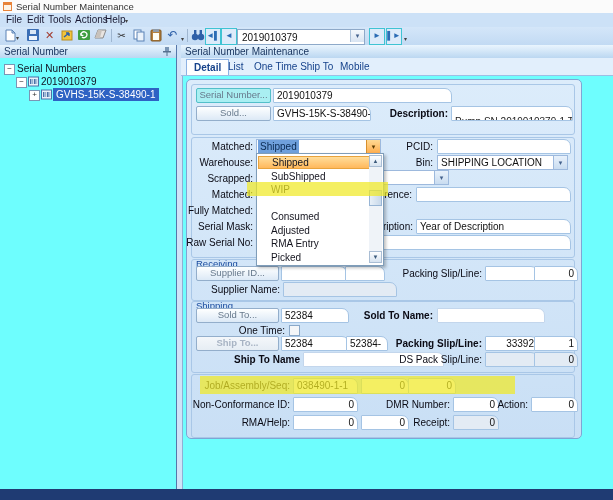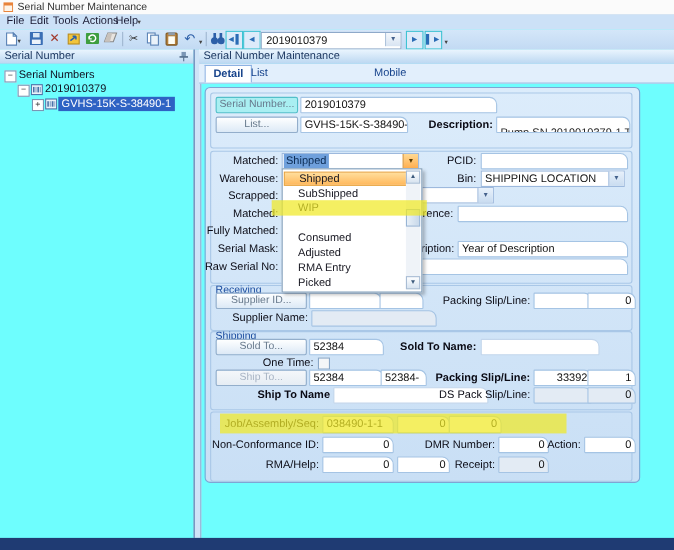--- a/index.html
+++ b/index.html
@@ -34,21 +34,21 @@
   .mainpanel{left:186px;top:79px;width:394px;height:358px;background:linear-gradient(#DCECFB,#C9DFF5);border:1px solid #7FA5D4;border-radius:5px;}
   .grp{border:1px solid #A9C7E7;border-radius:3px;}
   .grptitle{color:#16489C;font-size:9.5px;}
   .lbl{font-size:10px;color:#0A0A14;text-align:right;white-space:nowrap;}
   .fld{background:#fff;border:1px solid #A5C4E4;border-radius:1px 7px 1px 1px;font-size:10px;line-height:13px;padding:0 3px;white-space:nowrap;overflow:hidden;}
   .fld.num{text-align:right;}
   .fld.gray{background:#E3EBF4;}
   .fld.white{background:#FFFFFF;border-color:#C3D6EC;}
   .btn3d{background:linear-gradient(#FEFFFF,#DCE9F6);border:1px solid #93AECB;color:#67798C;font-size:9.5px;text-align:center;line-height:12px;border-radius:2px;}
   .btn3d.hl{background:#A9EFF2;border-color:#53BFC9;}
-  .btn3d.disabled{color:#A8B4C4;background:linear-gradient(#F4F7FA,#E6EDF4);}
+  .btn3d.disabled{color:#A8B4C4;background:linear-gradient(#F4F7FA,#E6EDF4);font-weight:bold;}
   .combo{background:#fff;border:1px solid #9DB9DD;font-size:10px;line-height:13px;}
   .combo .arr{position:absolute;right:0;top:0;width:13px;height:100%;background:linear-gradient(#E8F1FB,#C9DCF0);border-left:1px solid #9DB9DD;color:#44618C;font-size:7px;text-align:center;line-height:13px;}
   .combo .arr.open{background:linear-gradient(#FFD993,#FFAE4F);border-left:1px solid #D78F2D;color:#5A3A00;}
   .sel{background:#6FA0DC;color:#0A2A52;padding:0 2px;}
   
   .ddlist{left:256px;top:153px;width:126px;height:111px;background:#fff;border:1px solid #7F9DB9;z-index:50;box-shadow:2px 2px 3px rgba(0,0,0,.25);}
   .dditem{position:absolute;left:1px;width:110px;height:13px;line-height:13px;padding-left:13px;font-size:10px;color:#15151F;}
   .dditem.hover{background:linear-gradient(#FFDE9C,#FFB85C);border:1px solid #E8A33D;height:11px;line-height:11px;width:108px;}
   .ddscroll{position:absolute;right:1px;top:1px;width:13px;height:108px;background:#EFF3F8;}
   .ddarrow{position:absolute;left:0;width:13px;height:12px;background:linear-gradient(#FDFEFF,#D7E3F0);border:1px solid #A9BDD4;box-sizing:border-box;font-size:6px;text-align:center;line-height:11px;color:#3C5A7C;}
@@ -185,29 +185,30 @@
   </div>
 
   <div class="abs splitter"></div>
 
   <div class="abs panelhdr" style="left:181px;top:45px;width:432px">
     <span class="abs" style="left:4px;top:1px">Serial Number Maintenance</span>
   </div>
   <div class="abs tabstrip">
     <div class="abs tab active" style="left:5px">Detail</div>
     <div class="abs tab" style="left:40px">List</div>
+    <div class="abs tab" style="left:66px">One Time Ship To</div>
     <div class="abs tab" style="left:152px">Mobile</div>
   </div>
 
   <div class="abs mainpanel"></div>
 
   <div class="abs grp" style="left:191px;top:84px;width:382px;height:49px"></div>
   <div class="abs btn3d hl" style="left:196px;top:88px;width:73px;height:13px">Serial Number...</div>
   <div class="abs fld" style="left:273px;top:88px;width:171px;height:13px">2019010379</div>
-  <div class="abs btn3d" style="left:196px;top:106px;width:73px;height:13px">List...</div>
+  <div class="abs btn3d" style="left:196px;top:106px;width:73px;height:13px">Sold...</div>
   <div class="abs fld" style="left:273px;top:106px;width:90px;height:13px">GVHS-15K-S-38490-1</div>
   <div class="abs lbl" style="left:348px;top:108px;width:100px;font-weight:bold">Description:</div>
   <div class="abs fld clip" style="left:451px;top:106px;width:114px;height:13px">
       <span>Pump SN 2019010379-1 TBO</span>
     </div>
 
   <div class="abs grp" style="left:191px;top:137px;width:382px;height:119px"></div>
   <div class="abs lbl" style="left:153px;top:141px;width:100px">Matched:</div>
   <div class="abs combo" style="left:256px;top:139px;width:123px;height:13px">
     <span class="sel" style="position:absolute;left:1px;top:0">Shipped</span>

